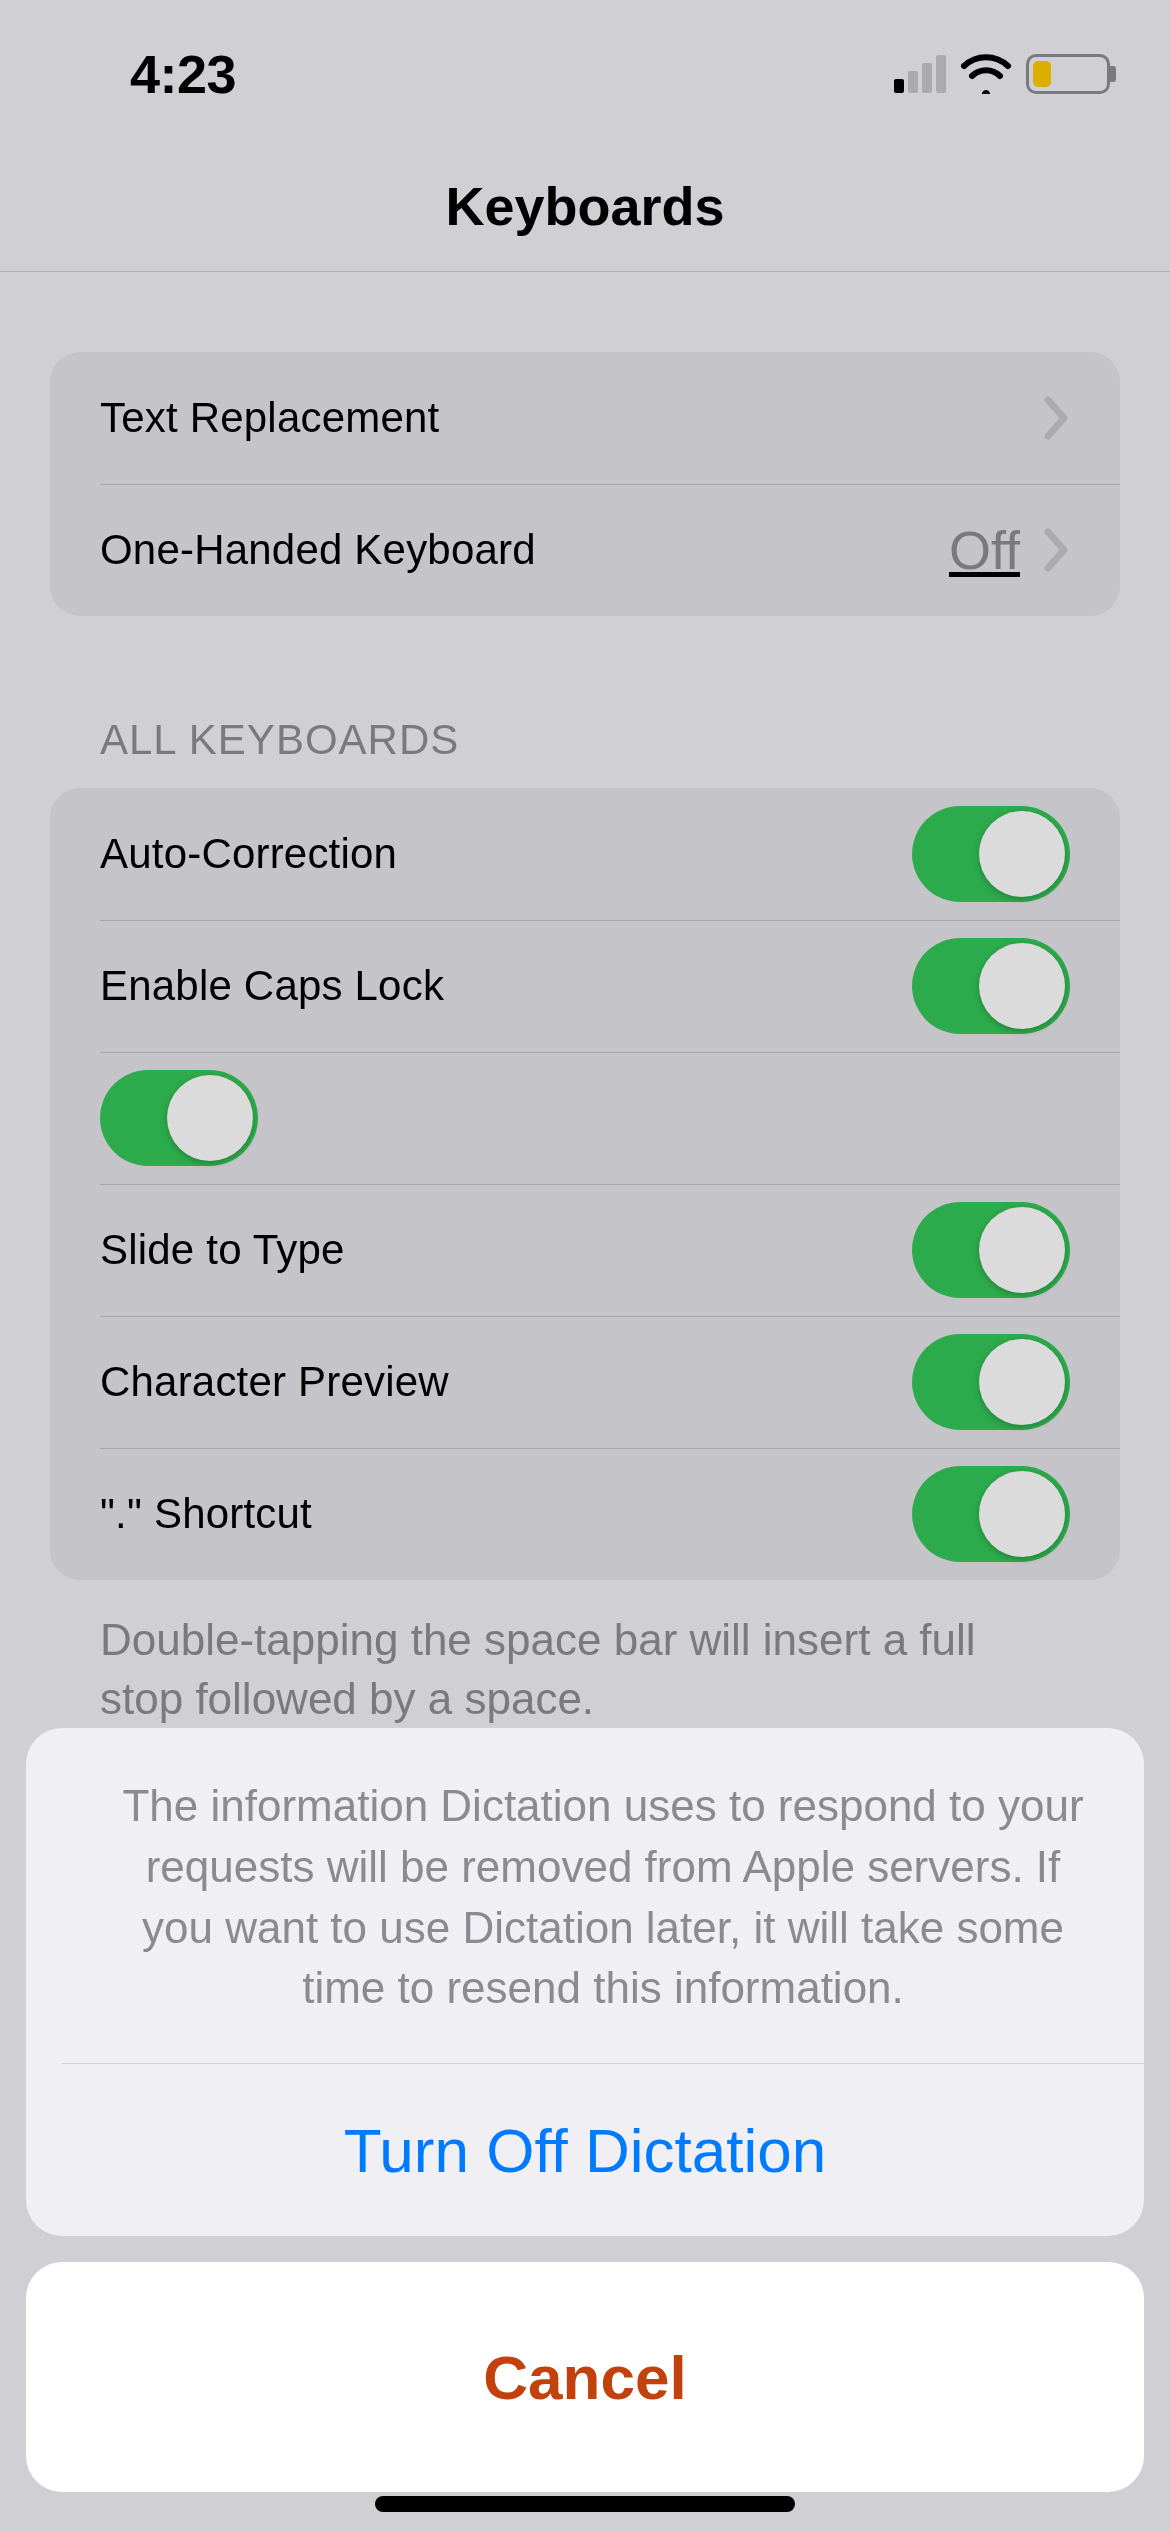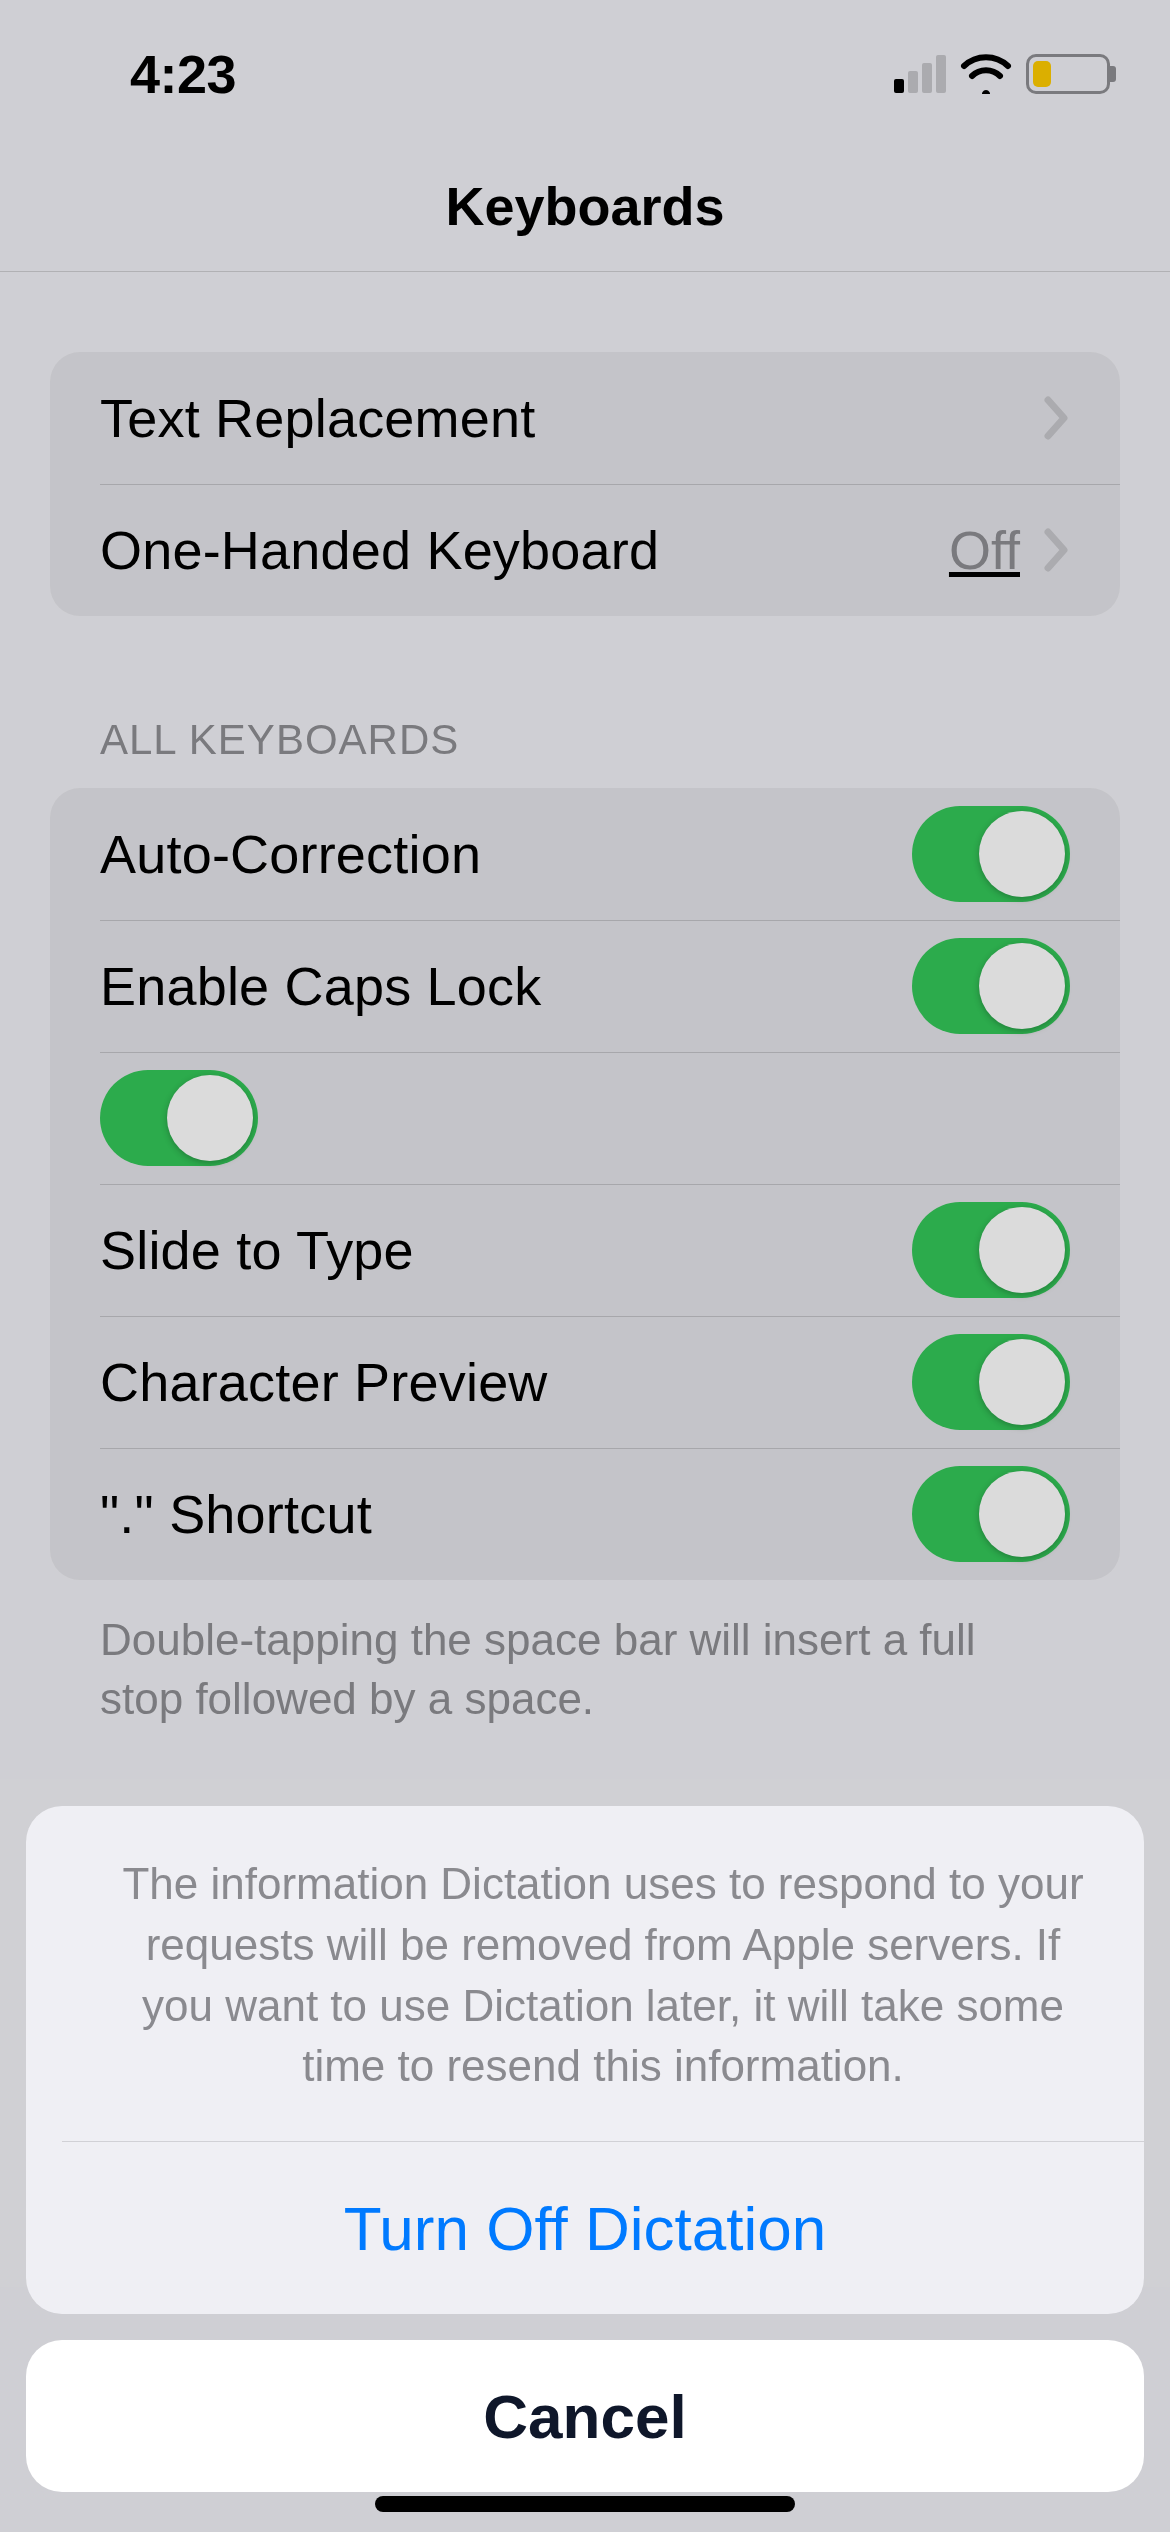--- a/index.html
+++ b/index.html
@@ -127,21 +127,21 @@
     position: relative;
   }
   .row + .row::before {
     content:"";
     position:absolute;
     left:50px; right:0; top:0;
     height:1px;
     background: rgba(0,0,0,0.15);
   }
   .row-label {
-    font-size: 54px;
+    font-size: 42px;
     color: #000;
     letter-spacing: 0.2px;
   }
   .row-right {
     display:flex; align-items:center; gap: 24px; text-decoration: underline;
   }
   .row-value {
     font-size: 54px;
     color: #8e8e93;
   }
@@ -216,25 +216,25 @@
   .sheet-action {
     height: 172px;
     display:flex; align-items:center; justify-content:center;
     font-size: 62px;
     color: #007aff;
   }
   .cancel-card {
     margin-top: 26px;
     background: #fff;
     border-radius: 36px;
-    height: 152px;
+    height: 230px;
     display:flex; align-items:center; justify-content:center;
     font-size: 62px;
     font-weight: 600;
-    color: #0f172a;
+    color: #c2410c;
   }
 
   
   .home-indicator {
     position:absolute;
     bottom: 20px;
     left: 50%; transform: translateX(-50%);
     width: 420px; height: 16px;
     background: #000;
     border-radius: 10px;

